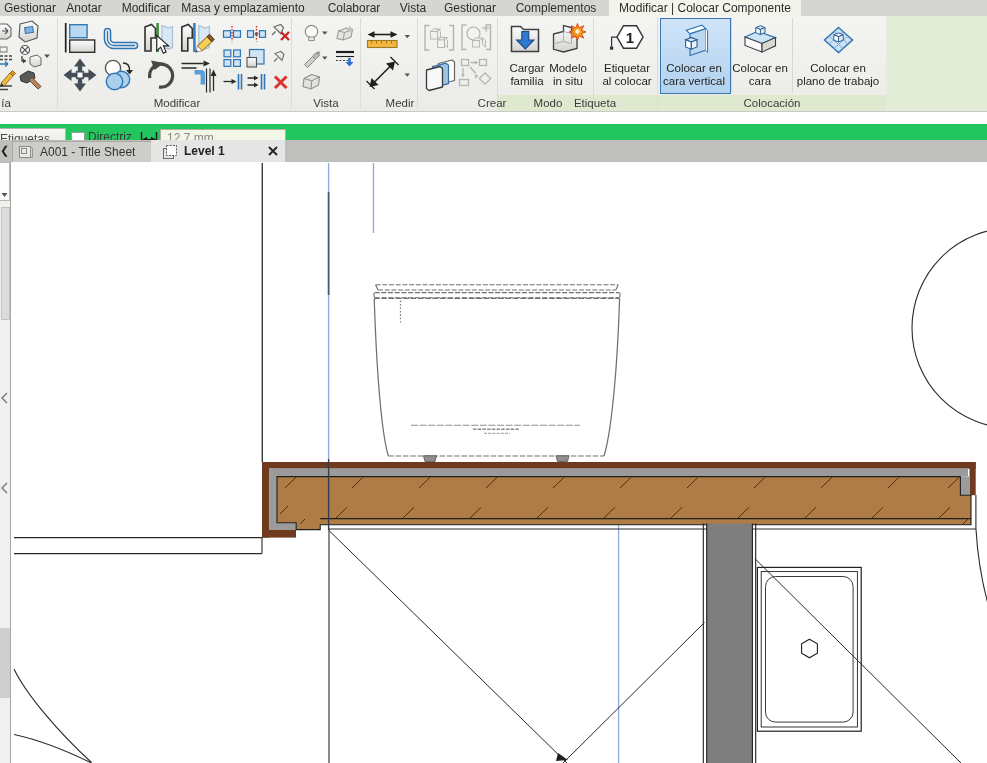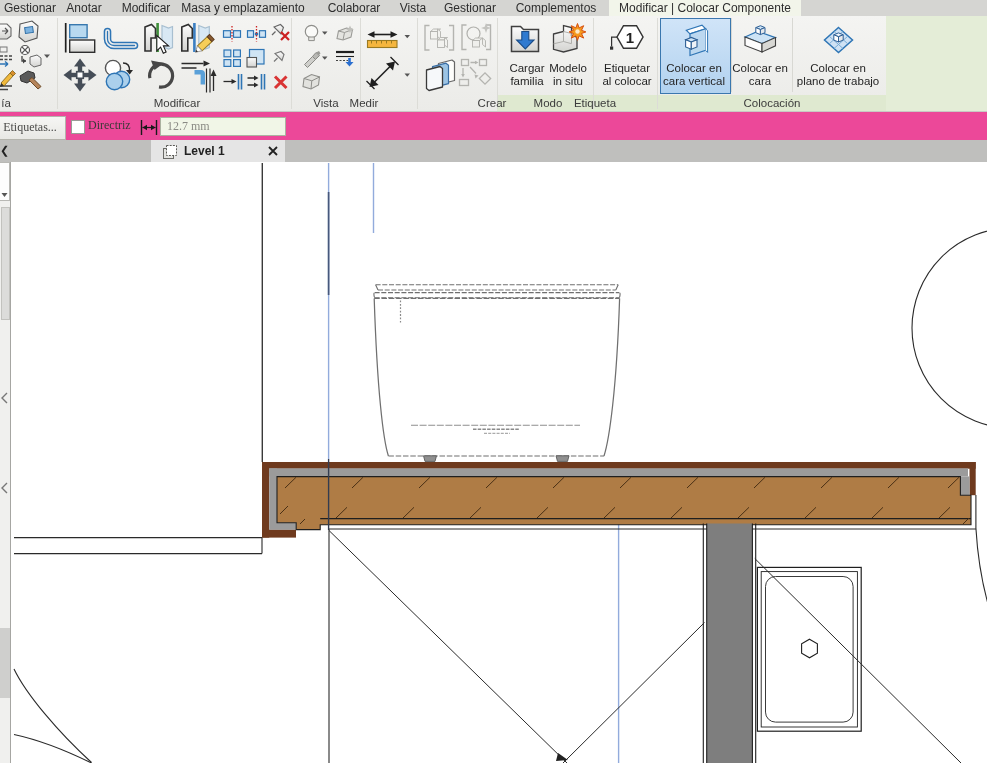--- a/index.html
+++ b/index.html
@@ -10,21 +10,21 @@
   #tabbar span{position:absolute;top:1px;font-size:12px;color:#2d2d2d;white-space:nowrap;transform:translateX(-50%);}
   #activetab{left:609px;top:0;width:192px;height:16px;background:#f2f5ea;}
   
   #ribbon{left:0;top:16px;width:987px;height:95px;background:linear-gradient(#f4f4f2,#ebebe8);border-bottom:1px solid #c9c9c5;}
   .greenarea{left:886px;top:0;width:101px;height:95px;background:#e4edd7;}
   .psep{position:absolute;top:2px;height:91px;width:1px;background:#dcdcd7;}
   .plabel{position:absolute;top:80px;height:15px;font-size:11.5px;color:#3c3c3c;text-align:center;line-height:15px;transform:translateX(-50%);white-space:nowrap;}
   .greenstrip{position:absolute;top:79px;height:16px;background:#dfe9d0;}
   .btxt{position:absolute;font-size:11.5px;color:#252525;text-align:center;transform:translateX(-50%);line-height:12.5px;white-space:nowrap;}
   
-  #optbar{left:0;top:112px;width:987px;height:28px;background:#ec4899;font-family:Liberation Serif, serif;}
+  #optbar{left:0;top:124px;width:987px;height:28px;background:#22c55e;}
   #etiqbtn{left:-6px;top:4px;width:70px;height:22px;background:linear-gradient(#f6f6f4,#e8e8e4);border:1px solid #b4b4ac;font-size:12px;color:#4a4a48;text-align:center;line-height:20px;}
   #cb{left:71px;top:8px;width:12px;height:12px;background:#fff;border:1px solid #9a9a96;}
   #dirlab{left:88px;top:6px;font-size:12px;color:#3a3a38;}
   #mmbox{left:160px;top:5px;width:118px;height:17px;background:#f1f6e7;border:1px solid #abb2a0;font-size:12px;color:#8a8a84;line-height:17px;padding-left:6px;}
   
   #vtabs{left:0;top:140px;width:987px;height:22px;background:#bfbfbd;}
   #vt1{left:12px;top:1px;width:139px;height:21px;background:#cdcdca;border:1px solid #a8a8a4;border-bottom:none;}
   #vt1 .t{position:absolute;left:27px;top:3px;font-size:12px;color:#333;}
   #vt2{left:151px;top:0px;width:134px;height:22px;background:#e5e5e5;}
   #vt2 .t{position:absolute;left:33px;top:4px;font-size:12px;font-weight:bold;color:#222;}
@@ -55,21 +55,21 @@
     <div class="psep" style="left:57px;"></div>
     <div class="psep" style="left:291px;"></div>
     <div class="psep" style="left:360px;"></div>
     <div class="psep" style="left:417px;"></div>
     <div class="psep" style="left:497px;"></div>
     <div class="psep" style="left:593px;"></div>
     <div class="psep" style="left:657px;"></div>
     <div class="plabel" style="left:6px;">ía</div>
     <div class="plabel" style="left:177px;">Modificar</div>
     <div class="plabel" style="left:326px;">Vista</div>
-    <div class="plabel" style="left:364px;">Medir</div>
+    <div class="plabel" style="left:400px;">Medir</div>
     <div class="plabel" style="left:452px;margin-left:40px;">Crear</div>
     <div class="plabel" style="left:548px;">Modo</div>
     <div class="plabel" style="left:595px;">Etiqueta</div>
     <div class="plabel" style="left:772px;">Colocación</div>
 
     <div class="abs" style="left:659.5px;top:1.5px;width:69px;height:74px;background:linear-gradient(#d0e4f8,#b2d2ef);border:1px solid #3a77ae;"></div>
     <div class="abs" style="left:730.5px;top:2px;width:1px;height:74px;background:#d8d8d3;"></div>
     <div class="abs" style="left:792px;top:2px;width:1px;height:74px;background:#d8d8d3;"></div>
 
     <div class="btxt" style="left:527px;top:46px;">Cargar<br>familia</div>
@@ -325,20 +325,28 @@
     <svg class="abs" style="left:139.5px;top:7px;" width="18" height="17" viewBox="0 0 18 17">
       <path d="M1.5 1 V16 M16.5 1 V16" stroke="#1a1a1a" stroke-width="1.4" fill="none"></path>
       <path d="M2.5 8.5 H15.5" stroke="#1a1a1a" stroke-width="1.2" fill="none"></path>
       <path d="M2.5 8.5 l4.5 -2.7 v5.4 z M15.5 8.5 l-4.5 -2.7 v5.4 z" fill="#1a1a1a"></path>
     </svg>
     <div class="abs" id="mmbox">12.7 mm</div>
   </div>
 
   <div class="abs" id="vtabs">
     <div class="abs" id="vchev">❮</div>
+    <div class="abs" id="vt1">
+      <svg class="abs" style="left:5px;top:3px;" width="15" height="14" viewBox="0 0 15 14">
+        <rect x="1.5" y="1.5" width="11" height="11" fill="#e9e9e7" stroke="#8a8a86"></rect>
+        <rect x="3.5" y="3.5" width="5" height="5" fill="none" stroke="#8a8a86"></rect>
+        <path d="M12.5 1.5 l2 2 v9 h-2z" fill="#d0d0cc" stroke="#8a8a86" stroke-width="0.8"></path>
+      </svg>
+      <div class="t">A001 - Title Sheet</div>
+    </div>
     <div class="abs" id="vt2">
       <svg class="abs" style="left:11px;top:4px;" width="16" height="15" viewBox="0 0 16 15">
         <rect x="1.5" y="4.5" width="10" height="10" fill="#e4e4e1" stroke="#6a6a66"></rect>
         <rect x="4.5" y="1.5" width="10" height="10" fill="#fff" stroke="#5a5a56" stroke-dasharray="2 1.2"></rect>
       </svg>
       <div class="t">Level 1</div>
       <svg class="abs" style="left:116px;top:5px;" width="12" height="12" viewBox="0 0 12 12">
         <path d="M2 2 L10 10 M10 2 L2 10" stroke="#222" stroke-width="1.8"></path>
       </svg>
     </div>

